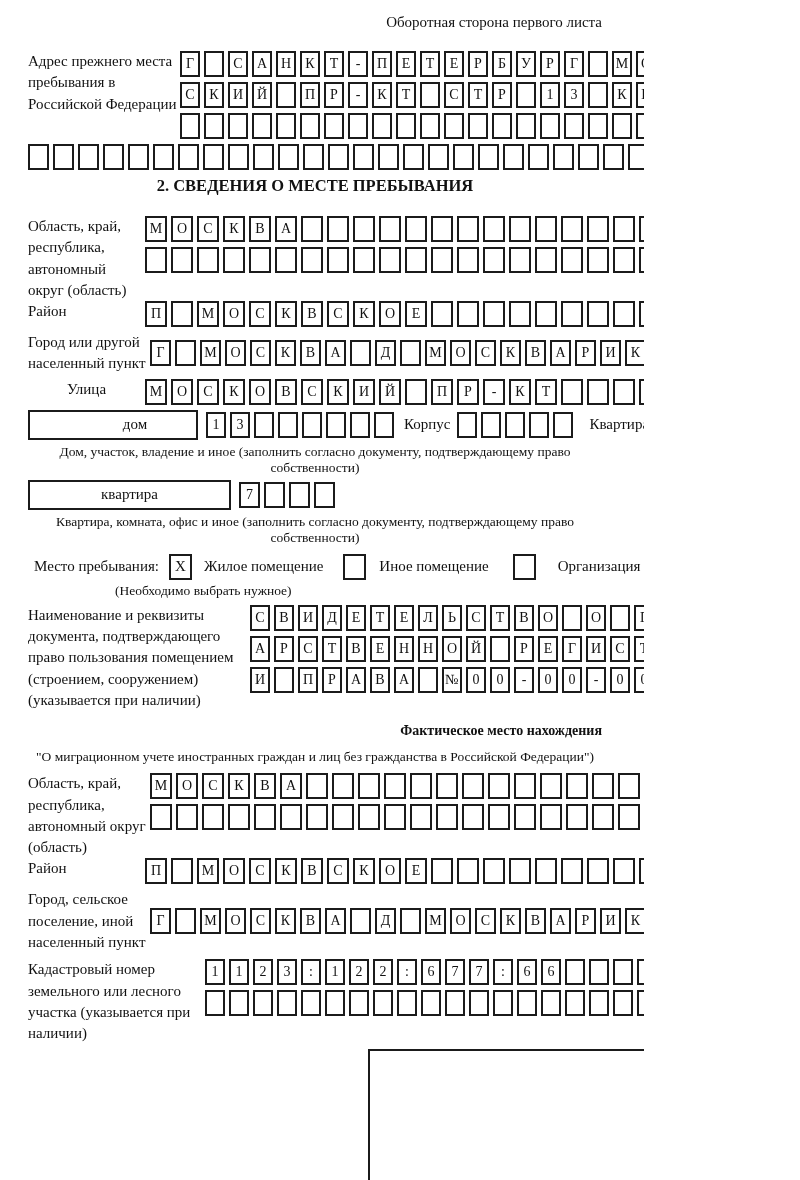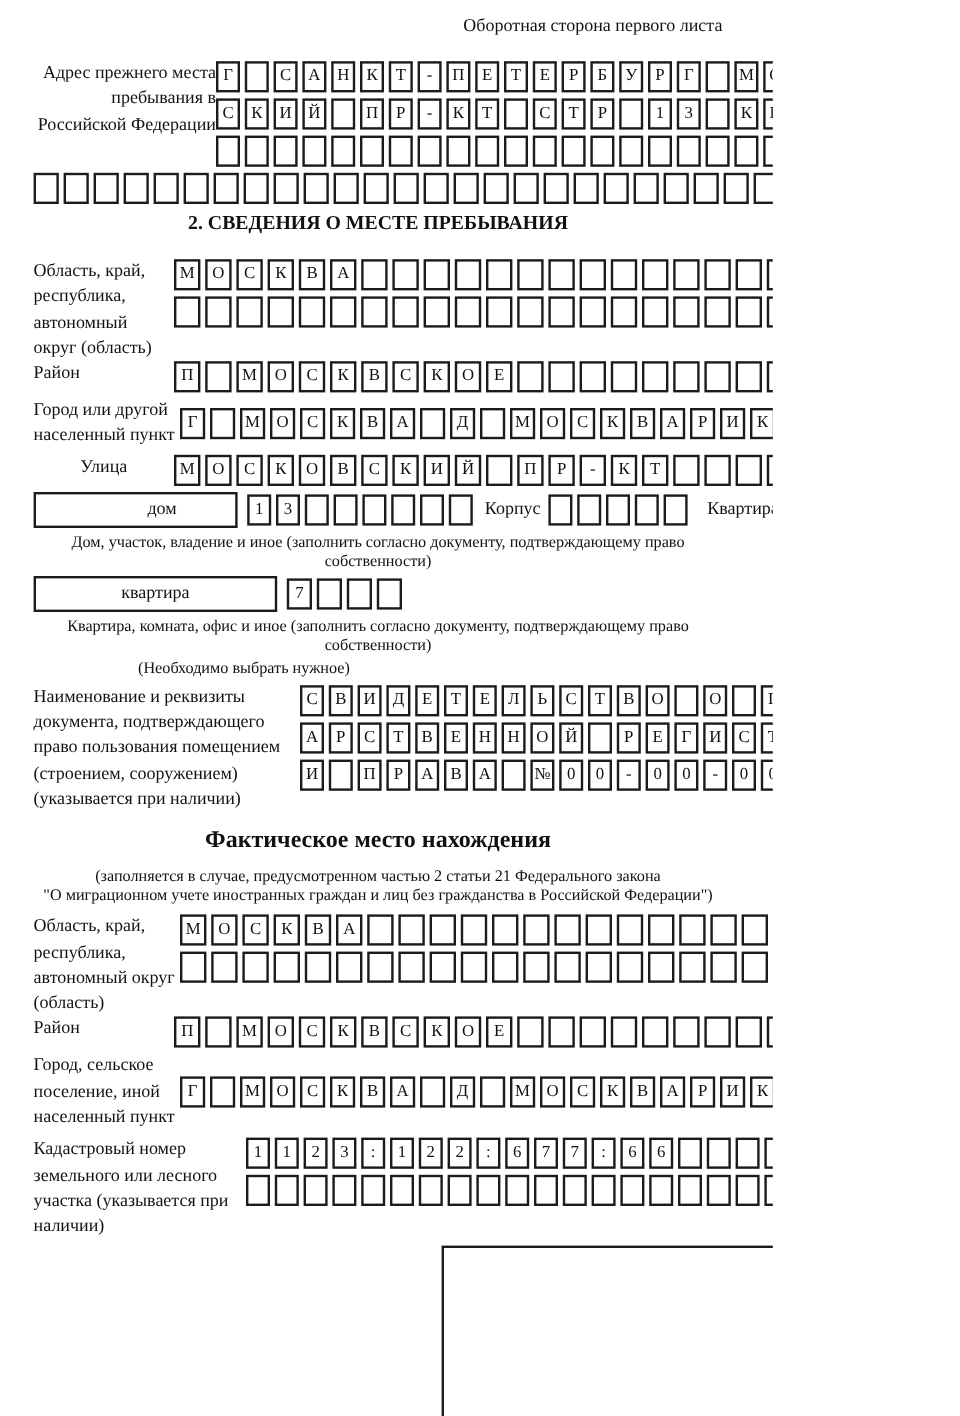--- a/index.html
+++ b/index.html
@@ -5,21 +5,21 @@
   html,body{margin:0;padding:0;background:#fff;}
   .page{
     width:644px;height:1180px;box-sizing:border-box;
     padding:14px 42px 0 28px;overflow:hidden;position:relative;
     font-family:"Liberation Serif","DejaVu Serif",serif;color:#111;background:#fff;
   }
   .hdr{text-align:right;font-size:15px;margin-bottom:20px;}
   .flexrow{display:flex;align-items:flex-start;}
   .flexrow.center{align-items:center;}
   .lbl{font-size:15px;line-height:1.42;}
-  .lbl.w150{width:152px;flex:0 0 152px;text-align:right;}
+  .lbl.w150{width:152px;flex:0 0 152px;}
   .lbl.w117{width:117px;flex:0 0 117px;}
   .lbl.w122{width:122px;flex:0 0 122px;}
   .lbl.w222{width:222px;flex:0 0 222px;}
   .lbl.w177{width:177px;flex:0 0 177px;}
   .cells{display:flex;flex-wrap:nowrap;}
   .cells{margin-bottom:5px;}
   .cell{
     box-sizing:border-box;display:inline-flex;align-items:center;justify-content:center;
     width:20px;height:26px;border:2px solid #1b1b1b;margin-right:4px;
     font-size:14px;line-height:1;flex:0 0 auto;
@@ -33,21 +33,21 @@
   .label-box{
     box-sizing:border-box;border:2px solid #1b1b1b;height:30px;
     display:flex;align-items:center;justify-content:center;font-size:15px;flex:0 0 auto;
   }
   .inline-lbl{font-size:15px;margin:0 7px 0 6px;white-space:nowrap;}
   .chk{
     box-sizing:border-box;width:23px;height:26px;border:2px solid #1b1b1b;flex:0 0 auto;
     display:inline-flex;align-items:center;justify-content:center;font-size:15px;
   }
   .place-lbl{font-size:15px;white-space:nowrap;}
-  .fact-title{font-size:20px;font-weight:bold;text-align:center;margin:12px 0 10px 0;}
+  .fact-title{font-size:14px;font-weight:bold;text-align:right;margin:12px 0 10px 0;}
   .stamp-box{box-sizing:border-box;border:2px solid #1b1b1b;width:356px;height:172px;margin-left:340px;}
 </style>
 </head>
 <body>
 
 <div class="page">
 
   <div class="hdr">Оборотная сторона первого листа</div>
 
   <div class="flexrow">
@@ -345,20 +345,29 @@
     <div class="label-box" style="width:203px;">квартира</div>
     <div class="cells c21" style="margin:0 0 0 8px;">
         <span class="cell">7</span>
         <span class="cell"></span>
         <span class="cell"></span>
         <span class="cell"></span>
       </div>
   </div>
   <div class="note mt4">Квартира, комната, офис и иное (заполнить согласно документу, подтверждающему право собственности)</div>
 
+  <div class="flexrow center mt8" style="margin-left:6px;">
+    <div class="place-lbl">Место пребывания:</div>
+    <div class="chk" style="margin-left:10px;">X</div>
+    <div class="place-lbl" style="margin-left:12px;">Жилое помещение</div>
+    <div class="chk" style="margin-left:20px;"></div>
+    <div class="place-lbl" style="margin-left:13px;">Иное помещение</div>
+    <div class="chk" style="margin-left:24px;"></div>
+    <div class="place-lbl" style="margin-left:22px;">Организация</div>
+  </div>
   <div class="note" style="margin-left:87px;margin-top:3px;">(Необходимо выбрать нужное)</div>
 
   <div class="flexrow mt6">
     <div class="lbl w222">Наименование и реквизиты документа, подтверждающего право пользования помещением (строением, сооружением) (указывается при наличии)</div>
     <div>
       <div class="cells">
           <span class="cell">С</span>
           <span class="cell">В</span>
           <span class="cell">И</span>
           <span class="cell">Д</span>
@@ -423,21 +432,20 @@
           <span class="cell">0</span>
           <span class="cell">/</span>
           <span class="cell">0</span>
           <span class="cell">0</span>
           <span class="cell">0</span>
         </div>
     </div>
   </div>
 
   <div class="fact-title">Фактическое место нахождения</div>
-  <div class="note centered">(заполняется в случае, предусмотренном частью 2 статьи 21 Федерального закона</div>
   <div class="note centered">"О миграционном учете иностранных граждан и лиц без гражданства в Российской Федерации")</div>
 
   <div class="flexrow mt8">
     <div class="lbl w122">Область, край, республика, автономный округ (область)</div>
     <div>
       <div class="cells c22">
           <span class="cell">М</span>
           <span class="cell">О</span>
           <span class="cell">С</span>
           <span class="cell">К</span>

